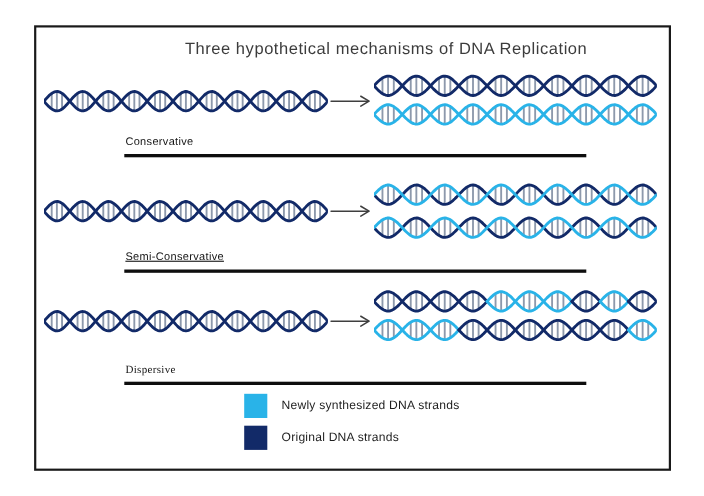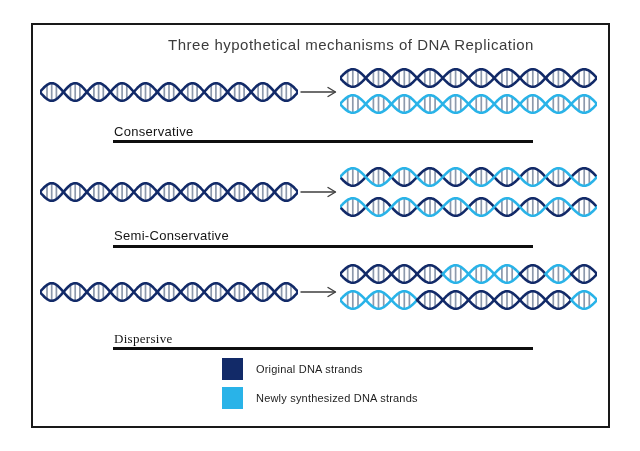--- a/index.html
+++ b/index.html
@@ -11,39 +11,39 @@
   .frame {
     position:absolute; left:31px; top:23px; width:579px; height:405px;
     border:2px solid #191919; background:#ffffff;
   }
   .title {
     position:absolute; left:31px; top:36px; width:640px; text-align:center;
     font-size:15px; font-weight:400; letter-spacing:0.5px; color:#3c3c3c;
   }
   .helix, .arrow { position:absolute; line-height:0; }
   .mech-label {
-    position:absolute; left:114px; font-size:13px; letter-spacing:0.3px;
+    position:absolute; left:114px; font-size:10px; letter-spacing:0.3px;
     color:#141414;
   }
   .mech-underline {
     position:absolute; left:113px; width:420px; height:3px; background:#0e0e0e;
   }
   
   #h0p { left:40px;  top:80px; }
   #a0  { left:300px; top:84px; }
   #h0a { left:340px; top:66px; }
   #h0b { left:340px; top:92px; }
   #lbl0 { top:124px; }
   #ul0  { top:140px; }
   
   #h1p { left:40px;  top:180px; }
   #a1  { left:300px; top:184px; }
   #h1a { left:340px; top:165px; }
   #h1b { left:340px; top:195px; }
-  #lbl1 { top:228px; }
+  #lbl1 { top:228px;text-decoration:underline; }
   #ul1  { top:245px; }
   
   #h2p { left:40px;  top:280px; }
   #a2  { left:300px; top:284px; }
   #h2a { left:340px; top:262px; }
   #h2b { left:340px; top:288px; }
   #lbl2 { top:331px;font-family:Liberation Serif, serif; }
   #ul2  { top:347px; }
   .legend {
     position:absolute; left:222px; top:358px;
@@ -433,21 +433,21 @@
           <polyline points="205.6,12.0 207.1,10.4 208.6,8.8 210.1,7.4 211.6,6.1 213.1,5.0 214.6,4.2 216.1,3.6 217.6,3.2 219.1,3.2 220.6,3.5 222.1,4.1 223.6,4.9 225.1,6.0 226.6,7.2 228.1,8.6 229.6,10.2 231.1,11.8 231.3,12.0" fill="none" stroke="#122a68" stroke-width="2.6" stroke-linecap="round" stroke-linejoin="round"></polyline>
           <polyline points="231.3,12.0 232.8,10.4 234.3,8.8 235.8,7.4 237.3,6.1 238.8,5.0 240.3,4.2 241.8,3.6 243.3,3.2 244.8,3.2 246.3,3.5 247.8,4.1 249.3,4.9 250.8,6.0 252.3,7.2 253.8,8.6 255.3,10.2 256.8,11.8 257.0,12.0" fill="none" stroke="#29b3e8" stroke-width="2.6" stroke-linecap="round" stroke-linejoin="round"></polyline>
           <polyline points="231.3,12.0 232.8,13.6 234.3,15.2 235.8,16.6 237.3,17.9 238.8,19.0 240.3,19.8 241.8,20.4 243.3,20.8 244.8,20.8 246.3,20.5 247.8,19.9 249.3,19.1 250.8,18.0 252.3,16.8 253.8,15.4 255.3,13.8 256.8,12.2 257.0,12.0" fill="none" stroke="#29b3e8" stroke-width="2.6" stroke-linecap="round" stroke-linejoin="round"></polyline>
         </svg></div>
     <div class="mech-label" id="lbl2" style="color: rgb(20, 20, 20);">Dispersive</div>
     <div class="mech-underline" id="ul2" style="background: rgb(14, 14, 14);"></div>
   </section>
 
   <div class="legend">
     <div class="legend-item">
+      <span class="swatch" style="background: rgb(41, 179, 232);"></span>
+      <span class="legend-label">Newly synthesized DNA strands</span>
+    </div>
+    <div class="legend-item">
       <span class="swatch" style="background: rgb(18, 42, 104);"></span>
       <span class="legend-label">Original DNA strands</span>
     </div>
-    <div class="legend-item">
-      <span class="swatch" style="background: rgb(41, 179, 232);"></span>
-      <span class="legend-label">Newly synthesized DNA strands</span>
-    </div>
   </div>
 </div>
 
 </body></html>

